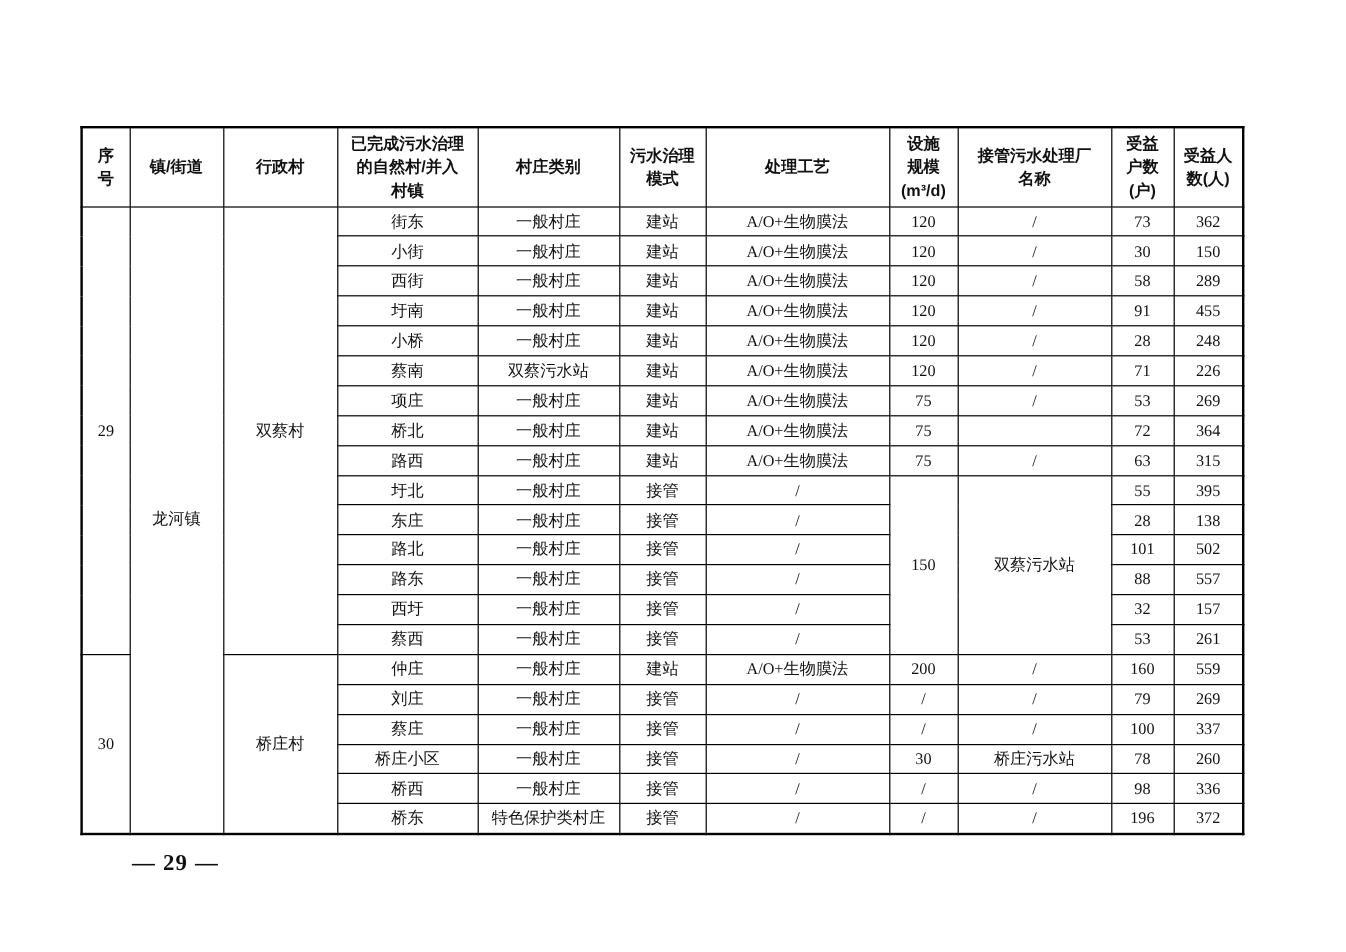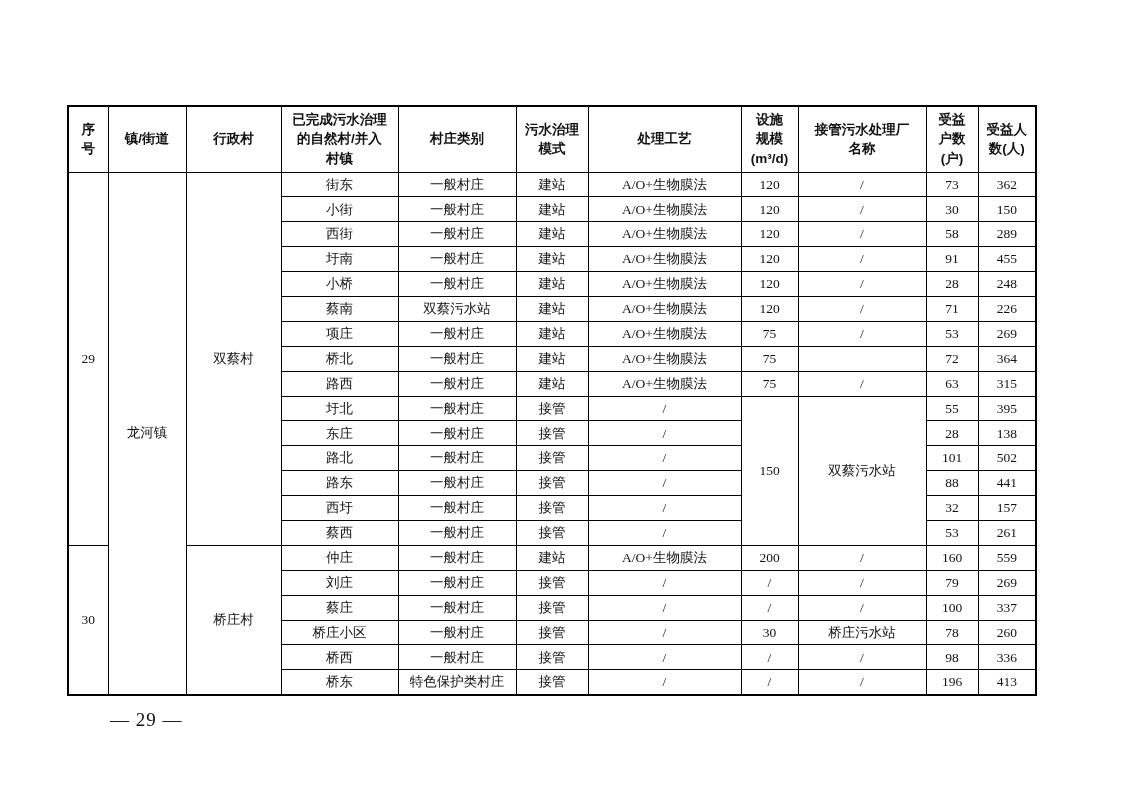--- a/index.html
+++ b/index.html
@@ -52,20 +52,21 @@
     font-size: 13.5px;
     line-height: 1.15;
   }
   .page-footer {
     position: absolute;
     left: 110px;
     top: 709px;
     font-size: 19px;
     letter-spacing: 1px;
     color: #111111;
+    font-weight: bold;
   }
 </style>
 </head>
 <body>
 
 <div class="page">
   <table class="report">
     <colgroup>
         <col style="width: 40px;">
         <col style="width: 78px;">
@@ -213,21 +214,21 @@
           <td>/</td>
           <td>101</td>
           <td>502</td>
         </tr>
         <tr>
           <td>路东</td>
           <td>一般村庄</td>
           <td>接管</td>
           <td>/</td>
           <td>88</td>
-          <td>441</td>
+          <td>557</td>
         </tr>
         <tr>
           <td>西圩</td>
           <td>一般村庄</td>
           <td>接管</td>
           <td>/</td>
           <td>32</td>
           <td>157</td>
         </tr>
         <tr>
@@ -291,18 +292,18 @@
           <td>336</td>
         </tr>
         <tr>
           <td>桥东</td>
           <td>特色保护类村庄</td>
           <td>接管</td>
           <td>/</td>
           <td>/</td>
           <td>/</td>
           <td>196</td>
-          <td>413</td>
+          <td>372</td>
         </tr>
       </tbody>
   </table>
   <div class="page-footer">— 29 —</div>
 </div>
 
 </body></html>

